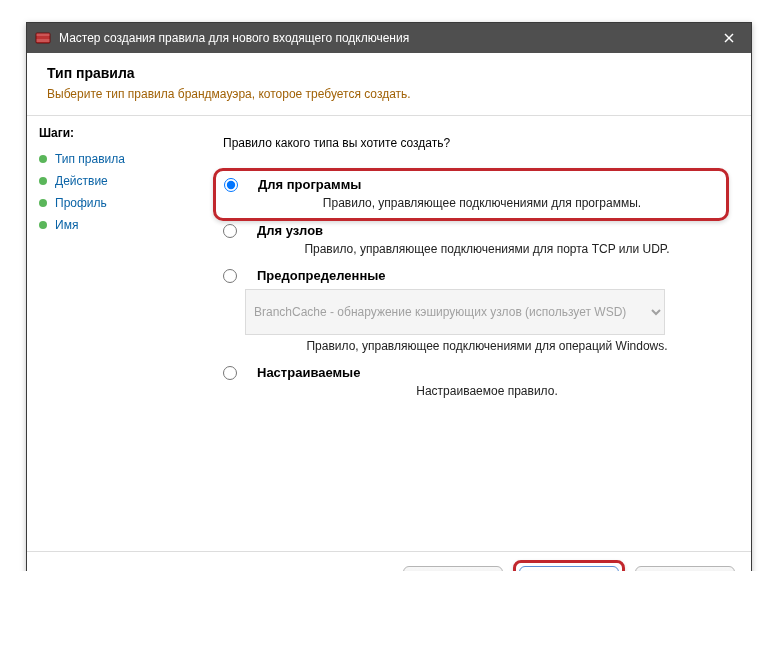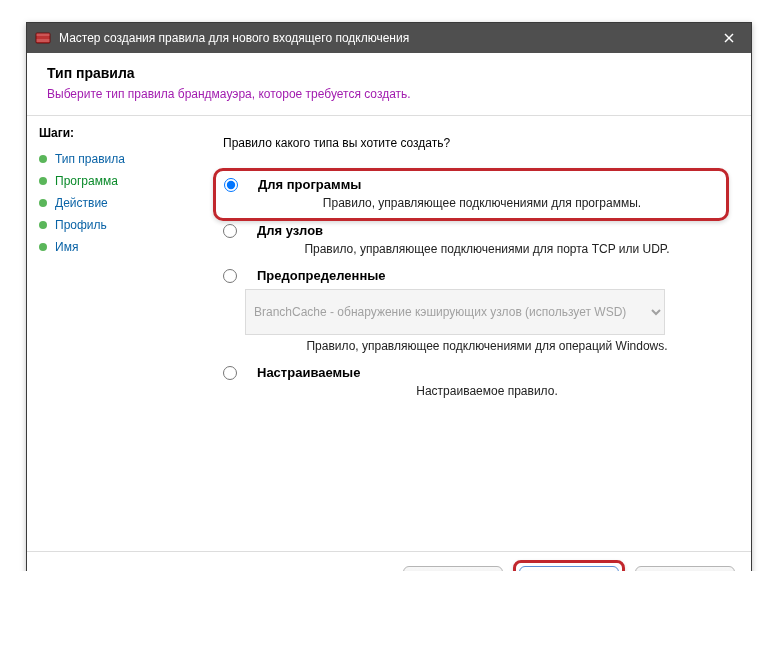--- a/index.html
+++ b/index.html
@@ -53,21 +53,21 @@
     border-bottom: 1px solid #ddd;
   }
   .header h1 {
     margin: 0 0 6px 0;
     font-size: 14px;
     font-weight: 700;
   }
   .header p {
     margin: 0;
     font-size: 12px;
-    color: #a21caf;
+    color: #a16207;
   }
   
   .body {
     flex: 1;
     display: flex;
     overflow: hidden;
   }
   .sidebar {
     width: 190px;
     padding: 10px 12px;
@@ -207,24 +207,20 @@
     </div>
 
     <div class="body">
 
       <div class="sidebar">
         <span class="steps-label">Шаги:</span>
         <div class="step">
           <span class="bullet"></span>
           <span>Тип правила</span>
         </div>
-        <div class="step current">
-          <span class="bullet"></span>
-          <span>Программа</span>
-        </div>
         <div class="step">
           <span class="bullet"></span>
           <span>Действие</span>
         </div>
         <div class="step">
           <span class="bullet"></span>
           <span>Профиль</span>
         </div>
         <div class="step">
           <span class="bullet"></span>

